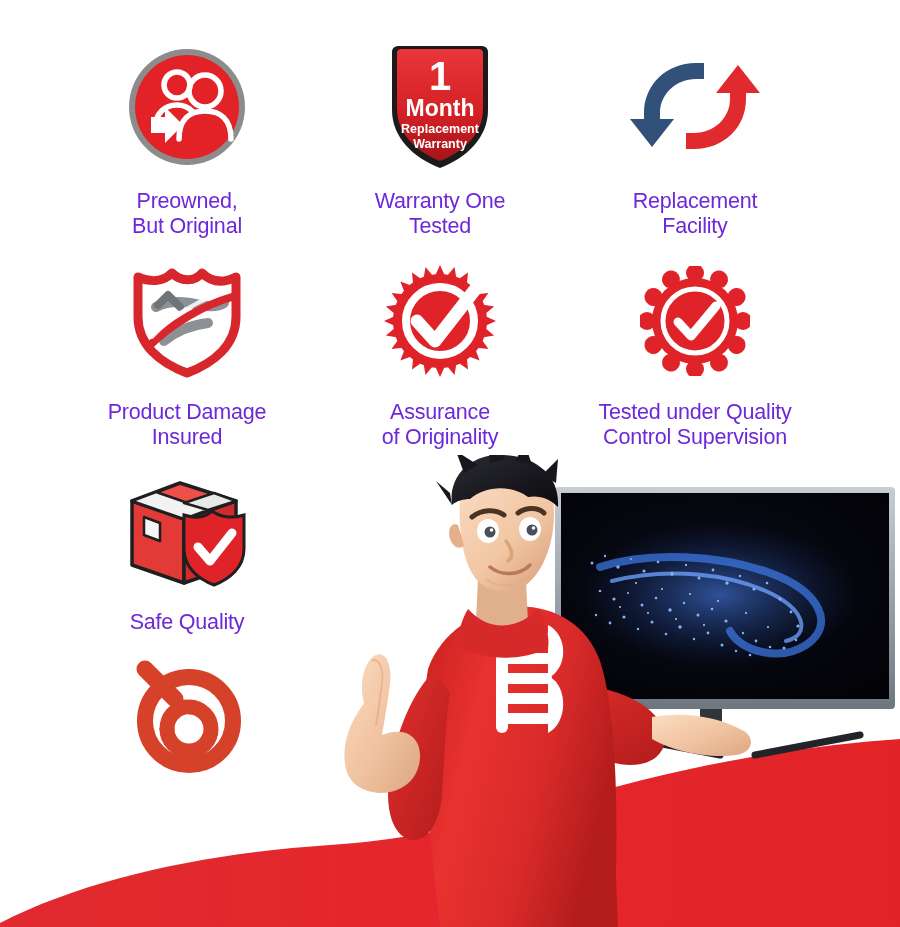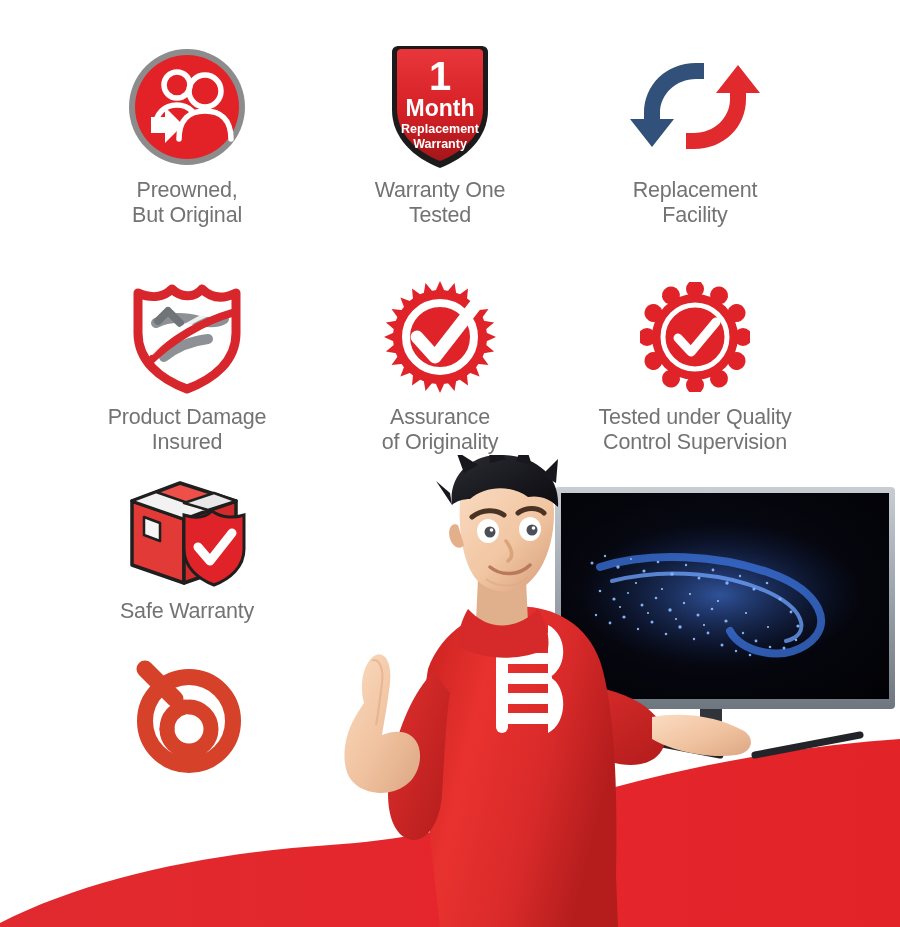--- a/index.html
+++ b/index.html
@@ -37,32 +37,32 @@
     width: 270px;
     text-align: center;
   }
   .feat-icon {
     height: 125px;
     display: flex;
     align-items: center;
     justify-content: center;
   }
   .feat-label {
-    margin-top: 9px;
+    margin-top: 20px;
     font-size: 21.5px;
     line-height: 1.18;
-    color: #737373;
+    color: #6d28d9;
     font-weight: 400;
     letter-spacing: -0.2px;
     white-space: pre-line;
   }
 
   
   .r1 { top: 44px; }
-  .r2 { top: 278px; }
+  .r2 { top: 262px; }
   .r3 { top: 470px; }
   .r4 { top: 655px; }
   .c1 { left: 52px; }
   .c2 { left: 305px; }
   .c3 { left: 560px; }
 
   .r2 .feat-icon { height: 118px; }
   .r3 .feat-icon { height: 120px; }
   .r4 .feat-icon { height: 120px; }
 
@@ -434,21 +434,21 @@
           <path d="M34,21 L86,39 L62,48 L10,30 Z" fill="#f2f2f2" stroke="#1f1f1f" stroke-width="2.5" stroke-linejoin="round"></path>
           <path d="M86,39 L114,30 L92,22 L62,32 Z" fill="#e8e8e8" stroke="#1f1f1f" stroke-width="2.5" stroke-linejoin="round"></path>
 
           <path d="M22,46 L22,64 L38,70 L38,52 Z" fill="#f5f5f5" stroke="#1f1f1f" stroke-width="2.5" stroke-linejoin="round"></path>
 
           <path d="M90,40 C98,46 110,48 122,44 L122,78 C122,96 108,108 92,114
                    C76,108 62,96 62,78 L62,44 C74,48 84,46 90,40 Z" fill="#e02329" stroke="#1f1f1f" stroke-width="3"></path>
           <path d="M76,76 L88,90 L110,62" fill="none" stroke="#ffffff" stroke-width="9" stroke-linecap="round" stroke-linejoin="round"></path>
         </svg>
       </div>
-      <div class="feat-label">Safe Warranty</div>
+      <div class="feat-label">Safe Quality</div>
     </div>
 
     <div class="feature r4 c1">
       <div class="feat-icon">
         <svg width="120" height="120" viewBox="0 0 120 120">
           <circle cx="62" cy="66" r="44" fill="none" stroke="#d6412a" stroke-width="16"></circle>
           <path d="M18,14 L48,44" stroke="#d6412a" stroke-width="17" stroke-linecap="round"></path>
           <path d="M62,52 C74,52 84,62 84,74 C84,86 74,96 62,96 C50,96 40,86 40,74" fill="none" stroke="#d6412a" stroke-width="15" stroke-linecap="round"></path>
           <path d="M40,74 C40,62 48,54 58,52" fill="none" stroke="#d6412a" stroke-width="15" stroke-linecap="round"></path>
           <circle cx="62" cy="74" r="10" fill="#ffffff"></circle>

